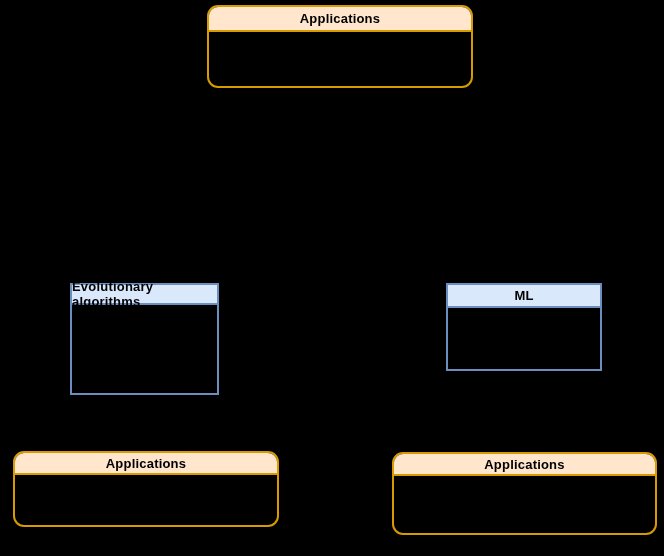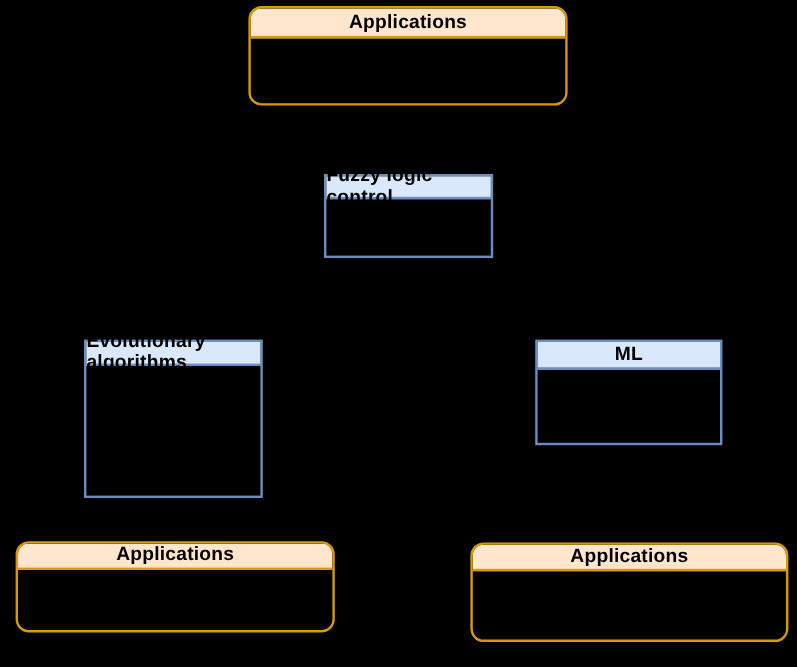--- a/index.html
+++ b/index.html
@@ -19,21 +19,21 @@
     position: absolute;
     display: flex;
     flex-direction: column;
     box-sizing: border-box;
     background: var(--body-fill, #000000);
   }
   .node .node-header {
     display: flex;
     align-items: center;
     justify-content: center;
-    font-size: 16px;
+    font-size: 13px;
     font-weight: bold;
     color: var(--label-color, #000000);
     box-sizing: border-box;
     letter-spacing: 0.2px;
   }
   .node .node-body {
     flex: 1;
     background: transparent;
   }
   
@@ -52,43 +52,39 @@
   }
   .node.blue .node-header {
     background: var(--blue-header-fill, #DAE8FC);
     border-bottom: 2px solid var(--blue-border, #6C8EBF);
   }
   
   #node-applications-top  { left: 207px; top: 5px;   width: 266px; height: 83px; }
   #node-applications-top .node-header { height: 25px; }
   #node-fuzzy             { left: 270px; top: 145px; width: 141px; height: 70px; }
   #node-fuzzy .node-header { height: 19px; }
-  #node-evolutionary      { left: 70px;  top: 283px; width: 149px; height: 132px; }
+  #node-evolutionary      { left: 70px;  top: 283px; width: 149px; height: 112px; }
   #node-evolutionary .node-header { height: 20px; }
   #node-ml                { left: 446px; top: 283px; width: 156px; height: 88px; gap: 39px; }
   #node-ml .node-header { height: 23px; }
   #node-applications-left { left: 13px;  top: 451px; width: 266px; height: 76px; }
   #node-applications-left .node-header { height: 22px; }
   #node-applications-right{ left: 392px; top: 452px; width: 265px; height: 83px; }
   #node-applications-right .node-header { height: 22px; }
 </style>
 </head>
 <body>
 
 <div id="canvas">
 
   <div class="node orange" id="node-applications-top">
     <div class="node-header">Applications</div>
     <div class="node-body"></div>
   </div>
 
-  <div class="node blue" id="node-fuzzy">
-    <div class="node-header">Fuzzy logic control</div>
-    <div class="node-body"></div>
-  </div>
 
   <div class="node blue" id="node-evolutionary">
     <div class="node-header">Evolutionary algorithms</div>
     <div class="node-body"></div>
   </div>
 
   <div class="node blue" id="node-ml">
     <div class="node-header">ML</div>
     <div class="node-body"></div>
   </div>

